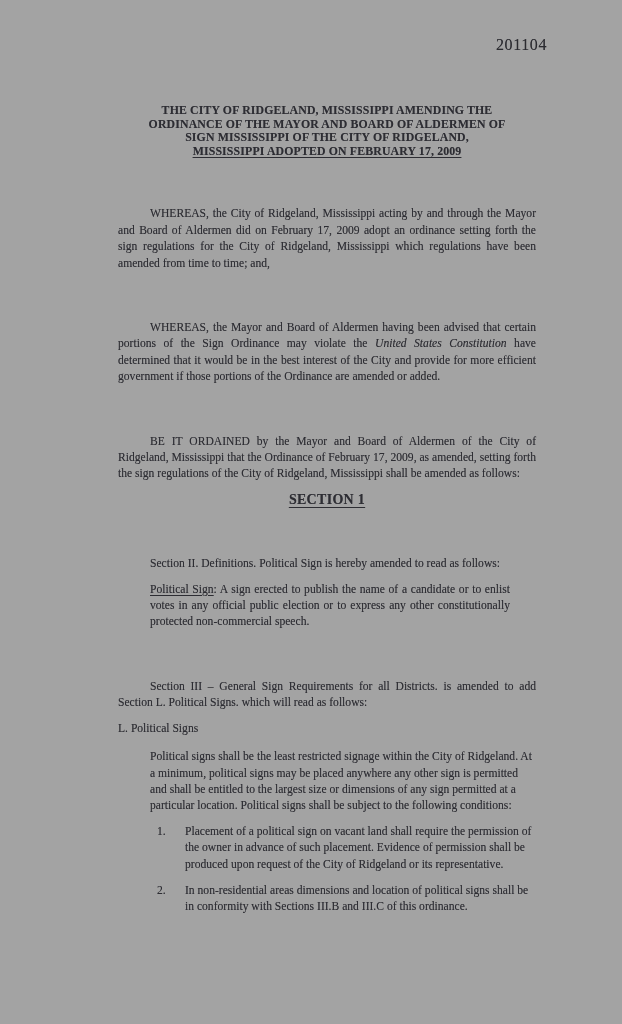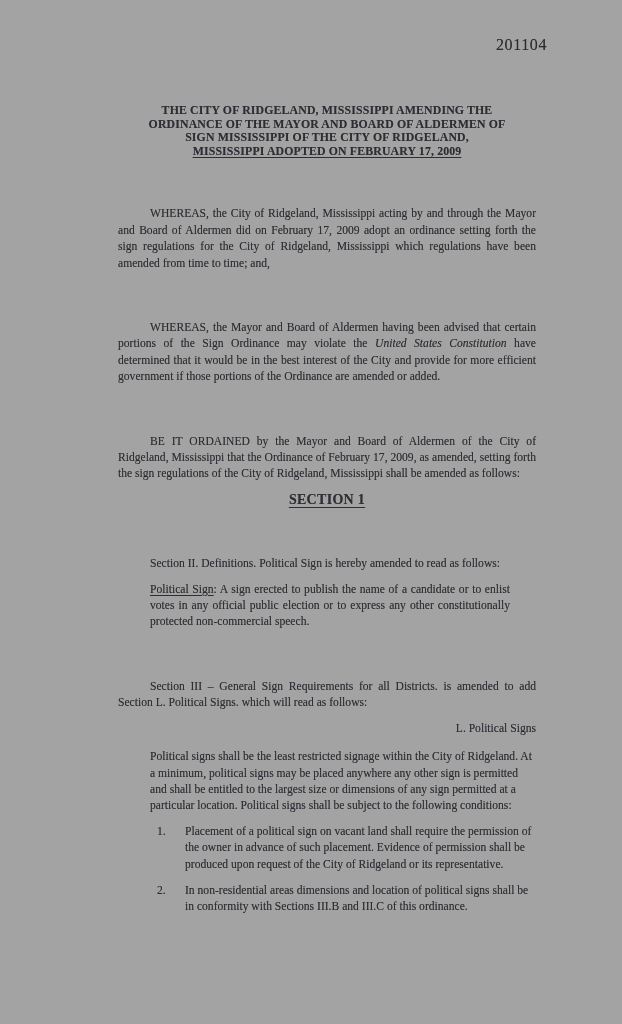--- a/index.html
+++ b/index.html
@@ -64,21 +64,21 @@
   .def { padding-right: 26px; }
   .sec-h {
     text-align: center;
     font-weight: 700;
     font-size: 14px;
     letter-spacing: 0.3px;
     text-decoration: underline;
     text-underline-offset: 2.5px;
     margin: 4px 0 11px 0;
   }
-  .sub-h { text-align: right; margin: 2px 0 12px 0; }
+  .sub-h { text-align: left; margin: 2px 0 12px 0; }
   .u-term { text-decoration: underline; text-underline-offset: 1.5px; }
   .list { margin-left: 39px; }
   .item { display: flex; margin-bottom: 10px; }
   .item .num { flex: 0 0 28px; }
   .item .txt { flex: 1; }
   em { }
 </style>
 </head>
 <body>
 

